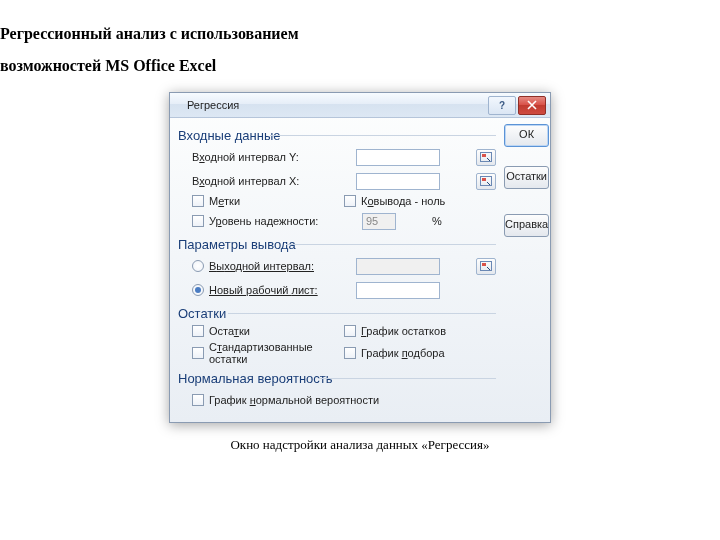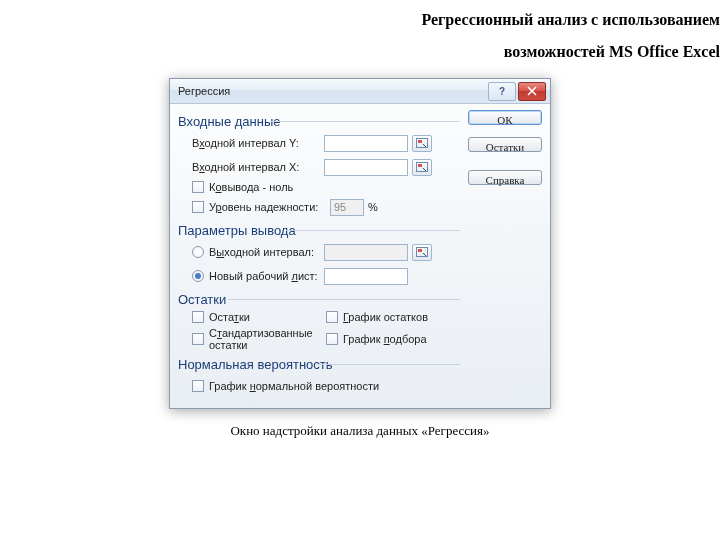--- a/index.html
+++ b/index.html
@@ -5,24 +5,24 @@
   body {
     margin: 0;
     padding: 0;
     width: 720px;
     height: 540px;
     background: #fff;
     font-family: "Times New Roman", serif;
     color: #000;
   }
   .page-title {
-    text-align: right;
+    text-align: left;
     font-weight: bold;
     font-size: 16px;
-    margin-top: 4px;
+    margin-top: 18px;
     line-height: 2;
   }
   .caption {
     text-align: center;
     font-size: 13px;
     margin-top: 14px;
   }
   .dialog-wrap {
     width: 380px;
     margin: 10px auto 0 auto;
@@ -35,21 +35,21 @@
     position: relative;
   }
   .titlebar {
     height: 24px;
     display: flex;
     align-items: center;
     background: linear-gradient(to bottom, #f7fbff 0%, #e6eef8 45%, #d6e2f0 46%, #dde8f4 100%);
     border-bottom: 1px solid #b5c5da;
     padding: 0 4px 0 8px;
   }
-  .titlebar .title { flex: 1; }
+  .titlebar .title { flex: 1; margin-left: 9px; }
   .titlebar .win-btn {
     width: 26px; height: 17px;
     margin-left: 2px;
     display: flex; align-items:center; justify-content:center;
     border-radius: 2px;
     font-size: 10px;
   }
   .help-btn {
     background: linear-gradient(#f2f7fd,#dbe6f4);
     border:1px solid #9fb4cf;
@@ -65,30 +65,29 @@
   .close-btn svg { width:10px; height:10px; }
   .body-area {
     display:flex;
     padding:6px 8px 10px 8px;
   }
   .form-col { flex:1; }
   .btn-col { width:74px; margin-left:8px; }
   .btn {
     display:block;
     width:100%;
-    height:15px;
-    margin-bottom:12px;
+    height:23px;
+    margin-bottom:19px;
     background: linear-gradient(#fdfdfd,#e4e8ee);
     border:1px solid #8a9bb2;
     border-radius:3px;
     font-size:11px;
     text-align:center;
     line-height:19px;
     box-sizing:border-box;
-    font-family:Liberation Serif, serif;
   }
   .btn.ok {
     border-color:#5b93d6;
     box-shadow: inset 0 0 0 1px #bcd6f4;
   }
   .group-header {
     font-size:13px;
     color:#1a3e78;
     padding:4px 0 2px 0;
     position:relative;
@@ -99,23 +98,24 @@
     left: calc(var(--lw,80px));
     right:0;
     top:50%;
     border-top:1px solid #c9d4e2;
   }
   .row {
     display:flex;
     align-items:center;
     padding:2px 0 2px 14px;
     min-height:20px;
+    gap:32px;
   }
   .row .lbl { flex:0 0 132px; }
-  .row .lbl.radio { flex:0 0 132px; display:flex; align-items:flex-start; }
+  .row .lbl.radio { flex:0 0 132px; display:flex; align-items:flex-start;text-decoration:underline; }
   .input-box {
     width:84px; height:17px;
     border:1px solid #9fb4cf;
     background:#fff;
     box-sizing:border-box;
     padding:1px 3px;
     font-size:11px;
   }
   .input-box.small { width:34px; text-align:left; }
   .input-box.gray { background:#f0f0f0; color:#888; }
@@ -210,20 +210,26 @@
             <rect x="2" y="2" width="4" height="3" fill="#d9534a"></rect>
             <path d="M7 6 L10 9" stroke="#2a4a7a" stroke-width="1"></path>
           </svg>
         </span>
       </div>
 
       <div class="pair-row">
         <div class="cell">
           <span class="chk"></span>
           <span>
+            <span>М</span><u class="hot">е</u><span>тки</span>
+          </span>
+        </div>
+        <div class="cell">
+          <span class="chk"></span>
+          <span>
             <span>К</span><u class="hot">о</u><span>вывода - ноль</span>
           </span>
         </div>
       </div>
 
       <div class="row">
         <span style="display:flex;align-items:center;flex:0 0 138px">
           <span class="chk"></span>
           <span>
             <span>У</span><u class="hot">р</u><span>овень надежности:</span>

